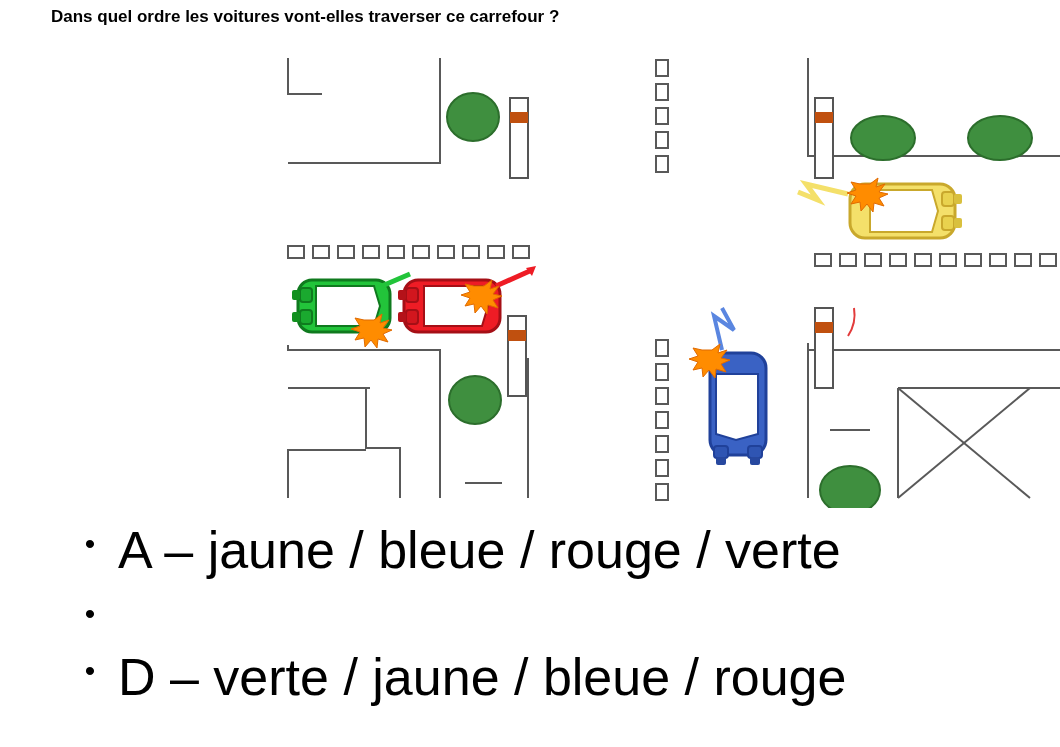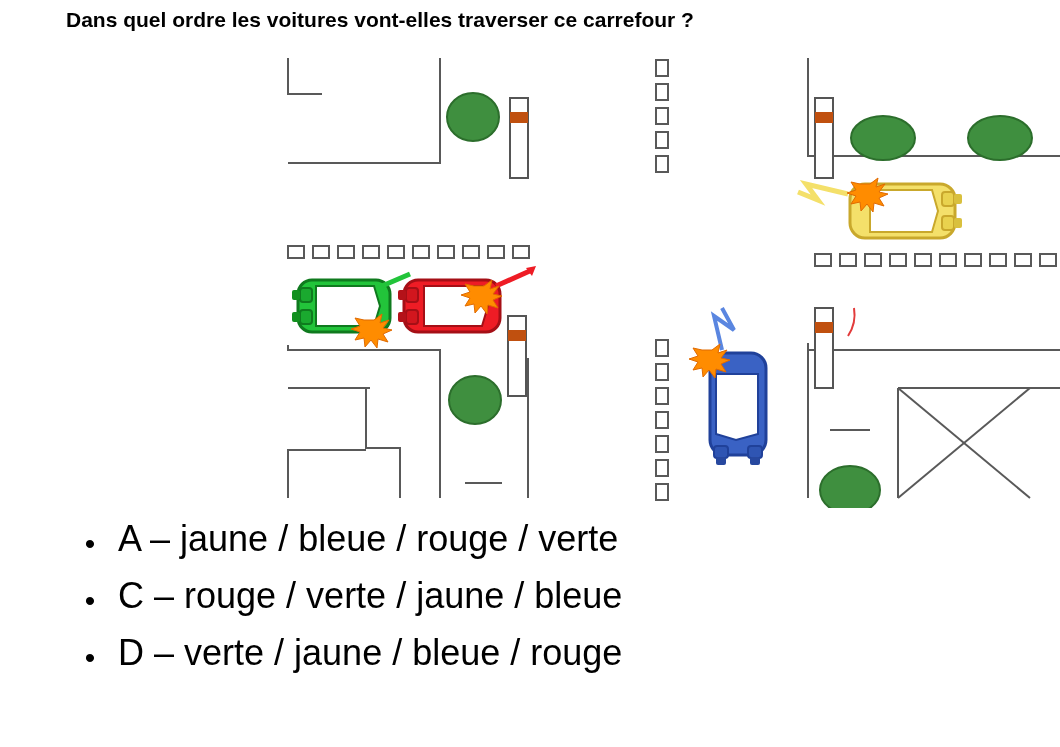--- a/index.html
+++ b/index.html
@@ -9,24 +9,24 @@
   }
   body {
     width: 1060px;
     height: 747px;
     position: relative;
     overflow: hidden;
     font-family: "Liberation Sans", sans-serif;
   }
   #question-title {
     position: absolute;
-    left: 66px;
+    left: 51px;
     top: 6px;
     width: 860px;
-    font-size: 21px;
+    font-size: 17px;
     font-weight: bold;
     line-height: 1.35;
     color: #000000;
   }
   #scene {
     position: absolute;
     left: 270px;
     top: 58px;
     width: 790px;
     height: 450px;
@@ -53,21 +53,21 @@
     flex: 0 0 56px;
     text-align: center;
     font-size: 30px;
     line-height: 1.9;
     color: #000000;
   }
   .bullet.hidden {
     visibility: hidden;
   }
   .answer-text {
-    font-size: 36px;
+    font-size: 52px;
   }
 </style>
 </head>
 <body>
 
 <div id="question-title">Dans quel ordre les voitures vont-elles traverser ce carrefour ?</div>
 
 <div id="scene">
   <svg width="790" height="450" viewBox="0 0 790 450" xmlns="http://www.w3.org/2000/svg">
     <g stroke="#595959" stroke-width="2" fill="none">
@@ -225,19 +225,18 @@
   </svg>
 </div>
 
 <div id="answers">
   <div class="answer-row">
     <span class="bullet">•</span>
     <span class="answer-text">A – jaune / bleue / rouge / verte</span>
   </div>
   <div class="answer-row">
     <span class="bullet">•</span>
-    <span class="answer-text">C – rouge / verte / jaune / bleue</span>
   </div>
   <div class="answer-row">
     <span class="bullet">•</span>
     <span class="answer-text">D – verte / jaune / bleue / rouge</span>
   </div>
 </div>
 
 </body></html>

